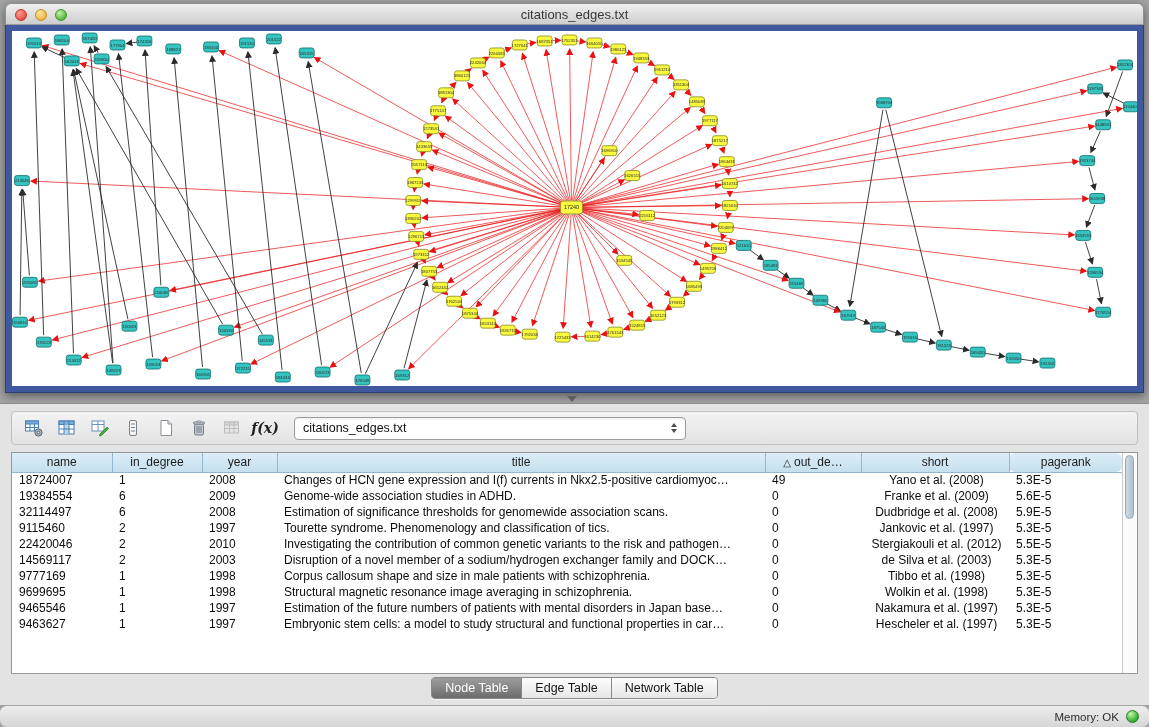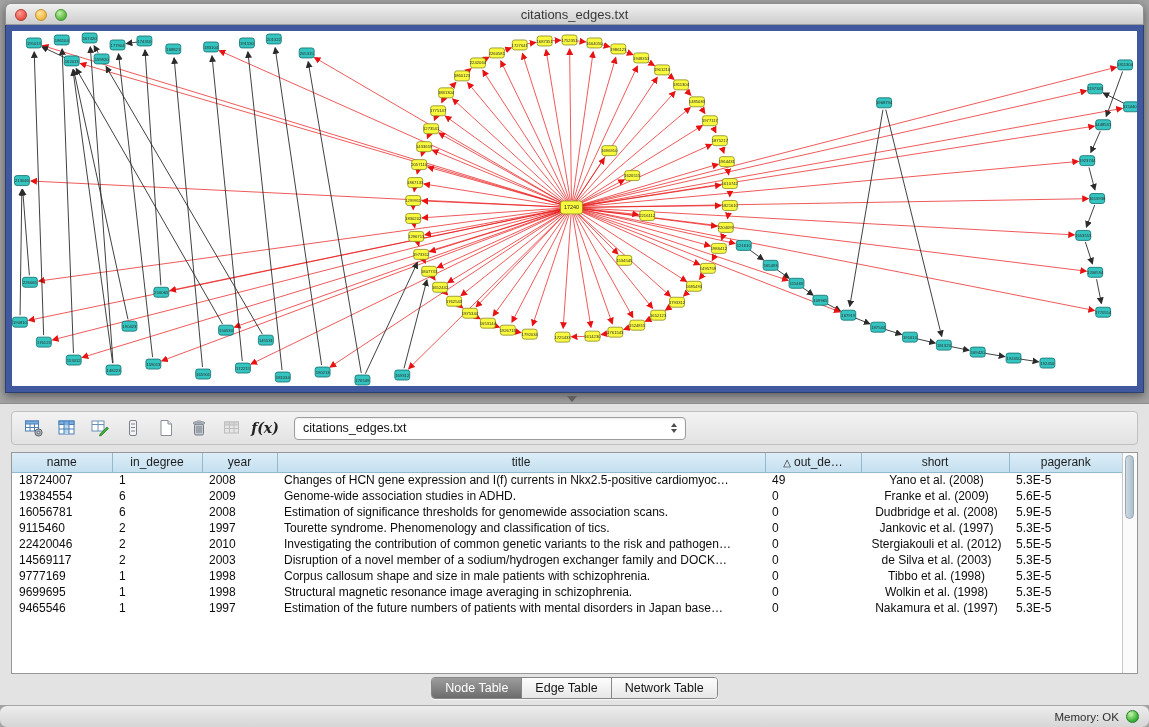--- a/index.html
+++ b/index.html
@@ -57,21 +57,21 @@
   .arr-up { width:0; height:0; border-left:3.5px solid transparent; border-right:3.5px solid transparent; border-bottom:4.5px solid #4d4d4d; }
   .arr-down { width:0; height:0; border-left:3.5px solid transparent; border-right:3.5px solid transparent; border-top:4.5px solid #4d4d4d; }
 
   .table-wrap { flex:1; border:1px solid #979797; background:#fff; display:flex; overflow:hidden; }
   .table-scroll { flex:1; overflow:hidden; }
   table.data-table { border-collapse:collapse; table-layout:fixed; width:100%; }
   .data-table th { height:19px; background:linear-gradient(#dcedf8,#c5dfef);
     border:1px solid #94b8cd; border-top:none; font-weight:normal; font-size:12px;
     color:#1c1c1c; text-align:center; padding:0 4px; white-space:nowrap; overflow:hidden; cursor:pointer; }
   .data-table th:first-child { border-left:none; }
-  .data-table th:last-child  { border-right:none; }
+  .data-table th:last-child  { border-right:none;border-radius:6px; }
   .data-table td { height:16px; font-size:12px; color:#0c0c0c; padding:0 4px 0 7px;
     white-space:nowrap; overflow:hidden; text-overflow:ellipsis; }
   .data-table td.c5 { text-align:center; }
   .c0{width:100px}.c1{width:90px}.c2{width:75px}.c3{width:488px}.c4{width:96px}.c5{width:148px}.c6{width:auto}
   .sort-glyph { font-size:10px; margin-right:3px; }
 
   .vscroll { width:15px; border-left:1px solid #c9c9c9; background:#fbfbfb; position:relative; }
   .vthumb { position:absolute; top:2px; left:2px; width:9px; height:64px; border-radius:5px;
     background:linear-gradient(90deg,#cfdbe4,#aebfcc); border:1px solid #96a8b6; cursor:pointer; }
 
@@ -788,21 +788,21 @@
               <tr>
                 <td class="c0">19384554</td>
                 <td class="c1">6</td>
                 <td class="c2">2009</td>
                 <td class="c3">Genome-wide association studies in ADHD.</td>
                 <td class="c4">0</td>
                 <td class="c5">Franke et al. (2009)</td>
                 <td class="c6">5.6E-5</td>
               </tr>
               <tr>
-                <td class="c0">16056781</td>
+                <td class="c0">32114497</td>
                 <td class="c1">6</td>
                 <td class="c2">2008</td>
                 <td class="c3">Estimation of significance thresholds for genomewide association scans.</td>
                 <td class="c4">0</td>
                 <td class="c5">Dudbridge et al. (2008)</td>
                 <td class="c6">5.9E-5</td>
               </tr>
               <tr>
                 <td class="c0">9115460</td>
                 <td class="c1">2</td>
@@ -848,20 +848,29 @@
                 <td class="c5">Wolkin et al. (1998)</td>
                 <td class="c6">5.3E-5</td>
               </tr>
               <tr>
                 <td class="c0">9465546</td>
                 <td class="c1">1</td>
                 <td class="c2">1997</td>
                 <td class="c3">Estimation of the future numbers of patients with mental disorders in Japan base…</td>
                 <td class="c4">0</td>
                 <td class="c5">Nakamura et al. (1997)</td>
+                <td class="c6">5.3E-5</td>
+              </tr>
+              <tr>
+                <td class="c0">9463627</td>
+                <td class="c1">1</td>
+                <td class="c2">1997</td>
+                <td class="c3">Embryonic stem cells: a model to study structural and functional properties in car…</td>
+                <td class="c4">0</td>
+                <td class="c5">Hescheler et al. (1997)</td>
                 <td class="c6">5.3E-5</td>
               </tr>
             </tbody>
         </table>
       </div>
       <div class="vscroll">
         <div class="vthumb"></div>
       </div>
     </div>
 

